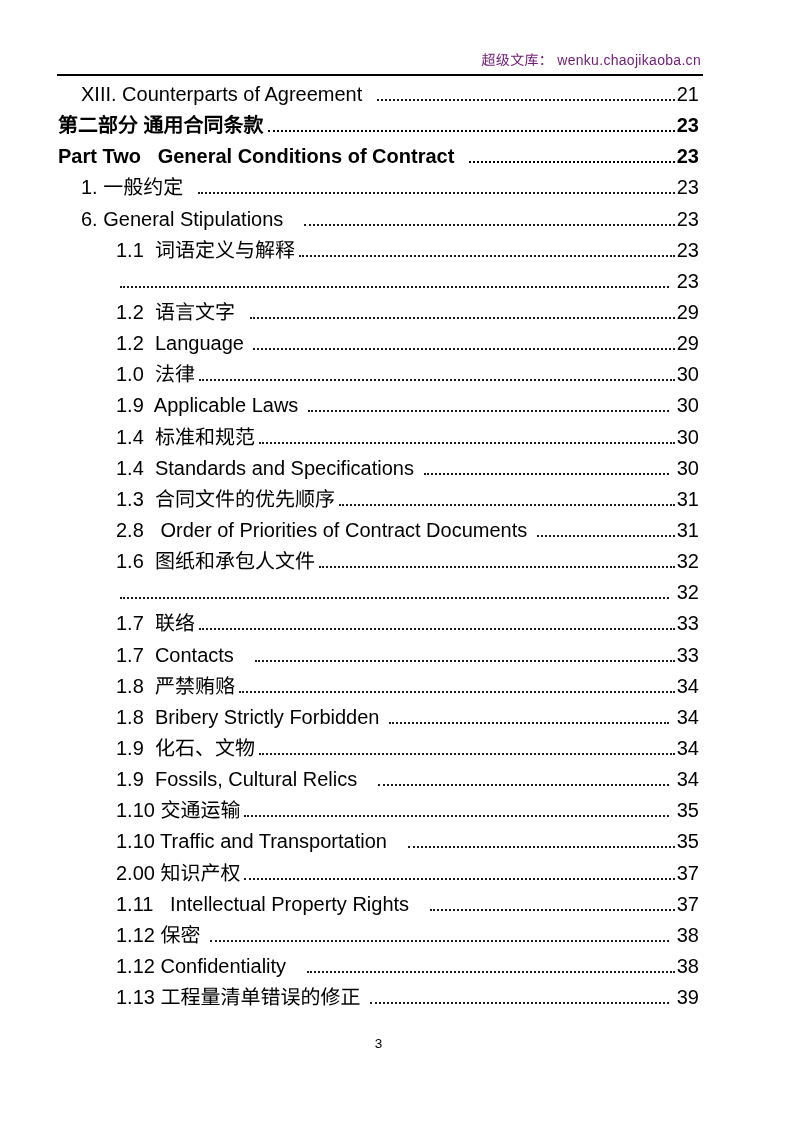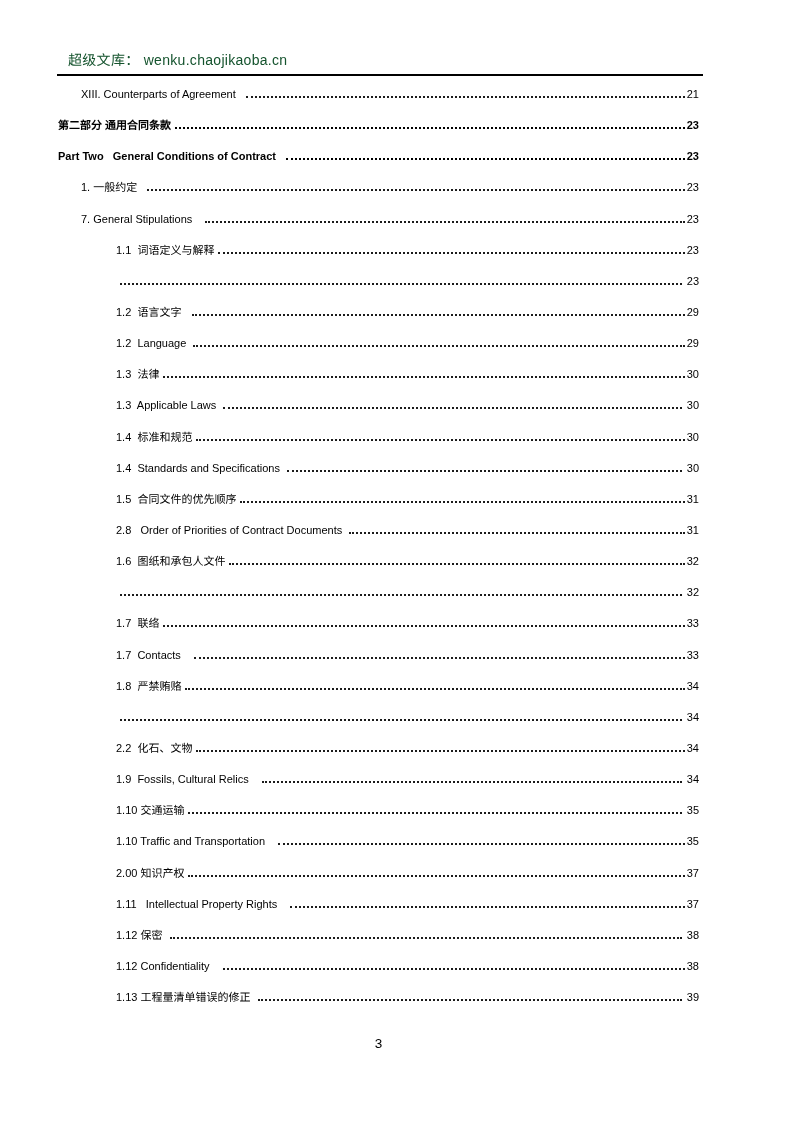--- a/index.html
+++ b/index.html
@@ -12,26 +12,26 @@
     width: 793px;
     height: 1122px;
     background: #ffffff;
     font-family: "Liberation Sans", sans-serif;
     color: #000000;
     overflow: hidden;
   }
   .header-watermark {
     position: absolute;
     top: 49px;
-    left: 68px;
+    left: 58px;
     width: 643px;
-    text-align: left;
+    text-align: right;
     font-size: 14px;
     letter-spacing: 0.3px;
-    color: #14532d;
+    color: #701a75;
     white-space: pre;
   }
   .header-rule {
     position: absolute;
     top: 74px;
     left: 57px;
     width: 646px;
     height: 2px;
     background: #000000;
   }
@@ -39,21 +39,21 @@
     position: absolute;
     top: 79px;
     left: 58px;
     width: 641px;
   }
   .toc-row {
     display: flex;
     align-items: baseline;
     height: 31.15px;
     line-height: 31.15px;
-    font-size: 11px;
+    font-size: 20px;
     white-space: pre;
   }
   .toc-row.ind1 { padding-left: 23px; }
   .toc-row.ind2 { padding-left: 58px; }
   .toc-row.bold { font-weight: 700; }
   .toc-label {
     flex: 0 0 auto;
     white-space: pre;
   }
   .dot-leader {
@@ -107,21 +107,21 @@
       <span class="toc-page">23</span>
     </div>
 
     <div class="toc-row ind1">
       <span class="toc-label">1. 一般约定  </span>
       <span class="dot-leader"></span>
       <span class="toc-page">23</span>
     </div>
 
     <div class="toc-row ind1">
-      <span class="toc-label">7. General Stipulations   </span>
+      <span class="toc-label">6. General Stipulations   </span>
       <span class="dot-leader"></span>
       <span class="toc-page">23</span>
     </div>
 
     <div class="toc-row ind2">
       <span class="toc-label">1.1  词语定义与解释</span>
       <span class="dot-leader"></span>
       <span class="toc-page">23</span>
     </div>
 
@@ -136,45 +136,45 @@
       <span class="toc-page">29</span>
     </div>
 
     <div class="toc-row ind2">
       <span class="toc-label">1.2  Language </span>
       <span class="dot-leader"></span>
       <span class="toc-page">29</span>
     </div>
 
     <div class="toc-row ind2">
-      <span class="toc-label">1.3  法律</span>
+      <span class="toc-label">1.0  法律</span>
       <span class="dot-leader"></span>
       <span class="toc-page">30</span>
     </div>
 
     <div class="toc-row ind2">
-      <span class="toc-label">1.3  Applicable Laws </span>
+      <span class="toc-label">1.9  Applicable Laws </span>
       <span class="dot-leader"></span>
       <span class="toc-page"> 30</span>
     </div>
 
     <div class="toc-row ind2">
       <span class="toc-label">1.4  标准和规范</span>
       <span class="dot-leader"></span>
       <span class="toc-page">30</span>
     </div>
 
     <div class="toc-row ind2">
       <span class="toc-label">1.4  Standards and Specifications </span>
       <span class="dot-leader"></span>
       <span class="toc-page"> 30</span>
     </div>
 
     <div class="toc-row ind2">
-      <span class="toc-label">1.5  合同文件的优先顺序</span>
+      <span class="toc-label">1.3  合同文件的优先顺序</span>
       <span class="dot-leader"></span>
       <span class="toc-page">31</span>
     </div>
 
     <div class="toc-row ind2">
       <span class="toc-label">2.8   Order of Priorities of Contract Documents </span>
       <span class="dot-leader"></span>
       <span class="toc-page">31</span>
     </div>
 
@@ -201,26 +201,27 @@
       <span class="toc-page">33</span>
     </div>
 
     <div class="toc-row ind2">
       <span class="toc-label">1.8  严禁贿赂</span>
       <span class="dot-leader"></span>
       <span class="toc-page">34</span>
     </div>
 
     <div class="toc-row ind2">
+      <span class="toc-label">1.8  Bribery Strictly Forbidden </span>
       <span class="dot-leader"></span>
       <span class="toc-page"> 34</span>
     </div>
 
     <div class="toc-row ind2">
-      <span class="toc-label">2.2  化石、文物</span>
+      <span class="toc-label">1.9  化石、文物</span>
       <span class="dot-leader"></span>
       <span class="toc-page">34</span>
     </div>
 
     <div class="toc-row ind2">
       <span class="toc-label">1.9  Fossils, Cultural Relics   </span>
       <span class="dot-leader"></span>
       <span class="toc-page"> 34</span>
     </div>
 

